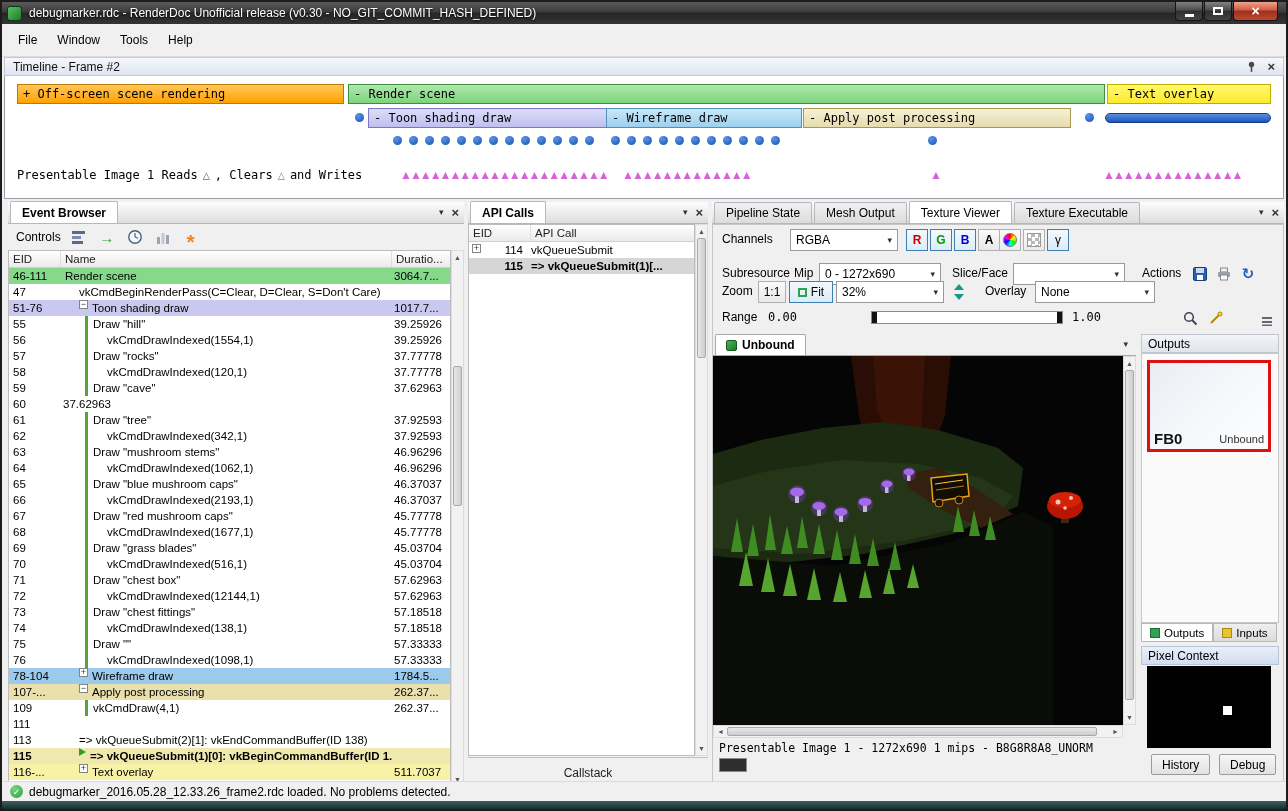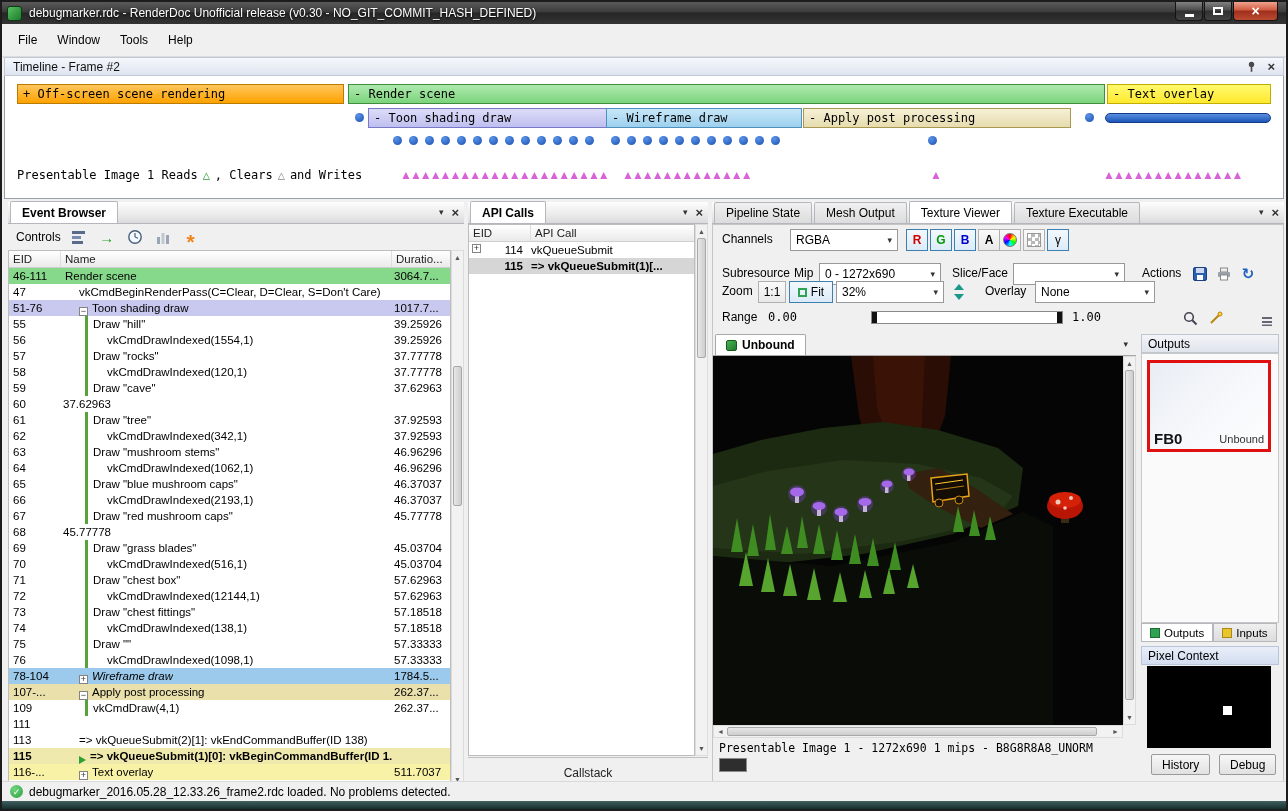--- a/index.html
+++ b/index.html
@@ -62,21 +62,21 @@
 .tool-ic{width:20px;height:20px;display:flex;align-items:center;justify-content:center;cursor:pointer}
 .garrow{color:#2ca02c;font-weight:bold;font-size:15px}
 .star{color:#f08418;font-size:21px;font-weight:bold;line-height:6px;padding-top:9px}
 .grid{position:absolute;background:#fff;border:1px solid #bdbdbd;overflow:hidden}
 .eb-grid{left:0;top:48px;right:13px;bottom:0}
 .colhdr{height:17px;display:flex;background:linear-gradient(#fff,#eaeaea);border-bottom:1px solid #cfcfcf;font-size:11.5px;color:#222}
 .ch{padding-left:4px;line-height:16px;border-right:1px solid #dedede;overflow:hidden;white-space:nowrap}
 .grow{flex:1}
 .ev-row{display:flex;height:16px;line-height:16px;font-size:11.5px;white-space:nowrap;cursor:default}
 .ev-eid{width:52px;flex:none;padding-left:4px;overflow:hidden}
-.ev-name{flex:1;position:relative;overflow:hidden;display:flex;align-items:flex-end}
+.ev-name{flex:1;position:relative;overflow:hidden;display:flex;align-items:flex-start}
 .flow{position:absolute;left:24px;top:0;bottom:0;width:3px}
 .ev-dur{width:58px;flex:none;padding-left:2px;overflow:hidden}
 .exp{width:9px;height:9px;border:1px solid #848484;display:inline-flex;align-items:center;justify-content:center;font-size:9px;line-height:1;background:#fff;margin-right:4px;flex:none;color:#333}
 .exp.plus::before{content:"+"}
 .exp.minus::before{content:"−"}
 .cur-arrow{width:0;height:0;border-left:7px solid #2da02d;border-top:4px solid transparent;border-bottom:4px solid transparent;margin-right:4px;flex:none}
 
 
 .vsb{position:absolute;right:0;width:13px;background:#f2f2f2;border:1px solid #dcdcdc}
 .sb-arrow{position:absolute;left:0;right:0;height:13px;display:flex;align-items:center;justify-content:center;font-size:7px;color:#555;cursor:pointer}
@@ -460,20 +460,25 @@
             <div class="ev-eid">67</div>
             <div class="ev-name">
               <span class="flow" style="background: rgb(87, 162, 60);"></span>
               <span style="display: inline-block; flex: 0 0 auto; width: 32px;"></span>
               <span style="overflow: hidden;">Draw "red mushroom caps"</span>
             </div>
             <div class="ev-dur">45.77778</div>
           </div>
           <div class="ev-row">
             <div class="ev-eid">68</div>
+            <div class="ev-name">
+              <span class="flow" style="background: rgb(87, 162, 60);"></span>
+              <span style="display: inline-block; flex: 0 0 auto; width: 46px;"></span>
+              <span style="overflow: hidden;">vkCmdDrawIndexed(1677,1)</span>
+            </div>
             <div class="ev-dur">45.77778</div>
           </div>
           <div class="ev-row">
             <div class="ev-eid">69</div>
             <div class="ev-name">
               <span class="flow" style="background: rgb(87, 162, 60);"></span>
               <span style="display: inline-block; flex: 0 0 auto; width: 32px;"></span>
               <span style="overflow: hidden;">Draw "grass blades"</span>
             </div>
             <div class="ev-dur">45.03704</div>
@@ -539,21 +544,21 @@
               <span style="display: inline-block; flex: 0 0 auto; width: 46px;"></span>
               <span style="overflow: hidden;">vkCmdDrawIndexed(1098,1)</span>
             </div>
             <div class="ev-dur">57.33333</div>
           </div>
           <div class="ev-row" style="background: rgb(156, 202, 236);">
             <div class="ev-eid">78-104</div>
             <div class="ev-name">
               <span style="display: inline-block; flex: 0 0 auto; width: 18px;"></span>
               <span class="exp plus"></span>
-              <span style="overflow: hidden; font-style: italic;">Wireframe draw</span>
+              <span style="overflow: hidden;">Wireframe draw</span>
             </div>
             <div class="ev-dur">1784.5...</div>
           </div>
           <div class="ev-row" style="background: rgb(234, 224, 172);">
             <div class="ev-eid">107-...</div>
             <div class="ev-name">
               <span style="display: inline-block; flex: 0 0 auto; width: 18px;"></span>
               <span class="exp minus"></span>
               <span style="overflow: hidden;">Apply post processing</span>
             </div>

